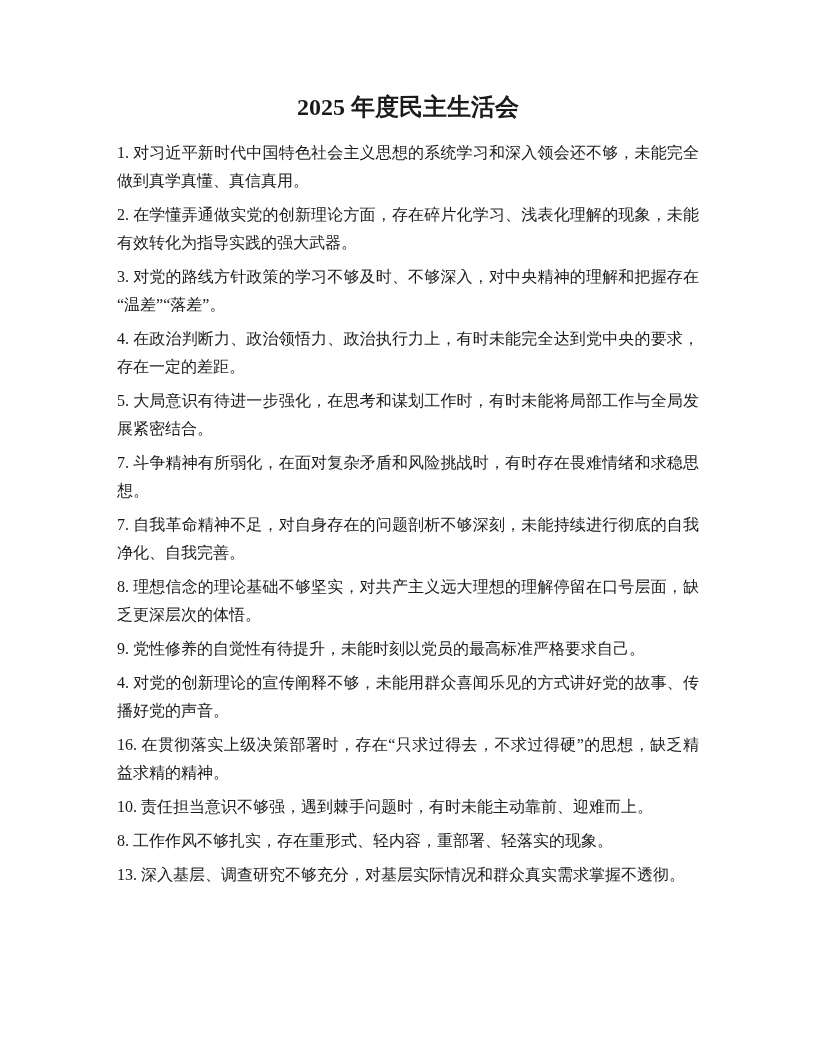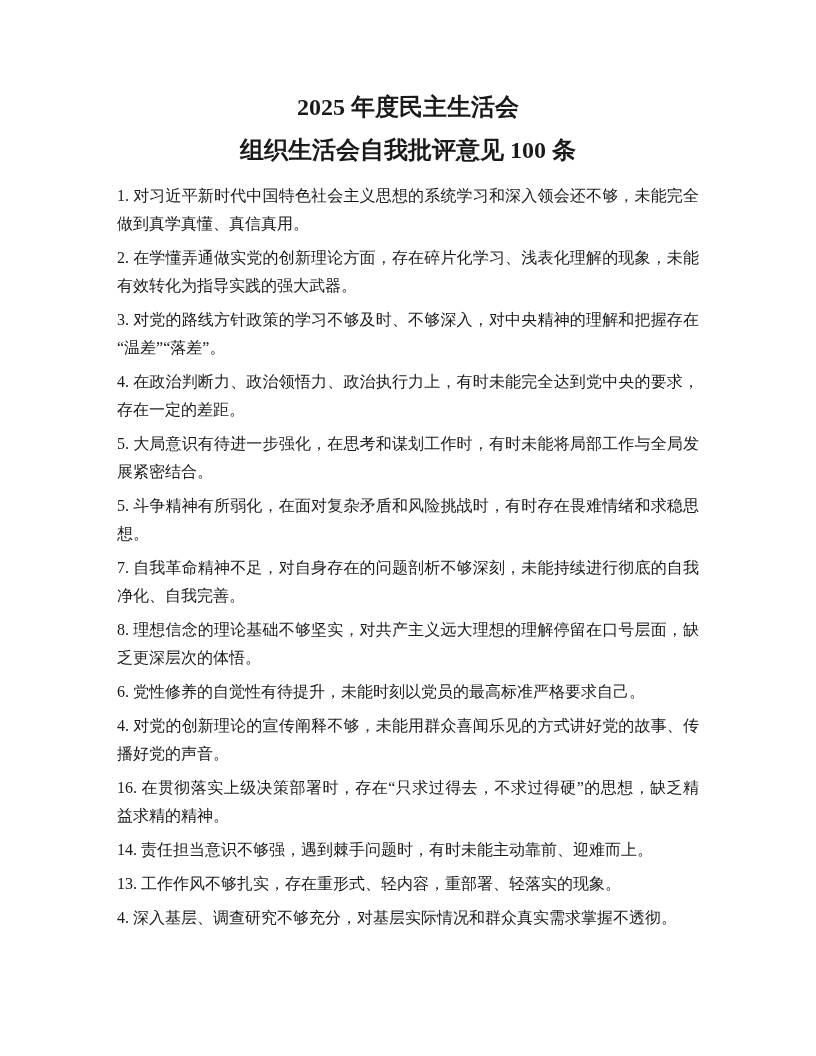--- a/index.html
+++ b/index.html
@@ -36,31 +36,30 @@
     text-justify: inter-ideograph;
     word-break: break-all;
   }
 </style>
 </head>
 <body>
 
 <div class="page">
   <h1 class="doc-title">
     <div class="title-line">2025 年度民主生活会</div>
-    <div class="title-line">组织生活会自我批评意见 100 条</div>
   </h1>
   <div class="doc-body">
     <p class="list-item">1. 对习近平新时代中国特色社会主义思想的系统学习和深入领会还不够，未能完全做到真学真懂、真信真用。</p>
     <p class="list-item">2. 在学懂弄通做实党的创新理论方面，存在碎片化学习、浅表化理解的现象，未能有效转化为指导实践的强大武器。</p>
     <p class="list-item">3. 对党的路线方针政策的学习不够及时、不够深入，对中央精神的理解和把握存在“温差”“落差”。</p>
     <p class="list-item">4. 在政治判断力、政治领悟力、政治执行力上，有时未能完全达到党中央的要求，存在一定的差距。</p>
     <p class="list-item">5. 大局意识有待进一步强化，在思考和谋划工作时，有时未能将局部工作与全局发展紧密结合。</p>
-    <p class="list-item">5. 斗争精神有所弱化，在面对复杂矛盾和风险挑战时，有时存在畏难情绪和求稳思想。</p>
+    <p class="list-item">7. 斗争精神有所弱化，在面对复杂矛盾和风险挑战时，有时存在畏难情绪和求稳思想。</p>
     <p class="list-item">7. 自我革命精神不足，对自身存在的问题剖析不够深刻，未能持续进行彻底的自我净化、自我完善。</p>
     <p class="list-item">8. 理想信念的理论基础不够坚实，对共产主义远大理想的理解停留在口号层面，缺乏更深层次的体悟。</p>
-    <p class="list-item">6. 党性修养的自觉性有待提升，未能时刻以党员的最高标准严格要求自己。</p>
+    <p class="list-item">9. 党性修养的自觉性有待提升，未能时刻以党员的最高标准严格要求自己。</p>
     <p class="list-item">4. 对党的创新理论的宣传阐释不够，未能用群众喜闻乐见的方式讲好党的故事、传播好党的声音。</p>
     <p class="list-item">16. 在贯彻落实上级决策部署时，存在“只求过得去，不求过得硬”的思想，缺乏精益求精的精神。</p>
-    <p class="list-item">14. 责任担当意识不够强，遇到棘手问题时，有时未能主动靠前、迎难而上。</p>
-    <p class="list-item">13. 工作作风不够扎实，存在重形式、轻内容，重部署、轻落实的现象。</p>
-    <p class="list-item">4. 深入基层、调查研究不够充分，对基层实际情况和群众真实需求掌握不透彻。</p>
+    <p class="list-item">10. 责任担当意识不够强，遇到棘手问题时，有时未能主动靠前、迎难而上。</p>
+    <p class="list-item">8. 工作作风不够扎实，存在重形式、轻内容，重部署、轻落实的现象。</p>
+    <p class="list-item">13. 深入基层、调查研究不够充分，对基层实际情况和群众真实需求掌握不透彻。</p>
   </div>
 </div>
 
 </body></html>

